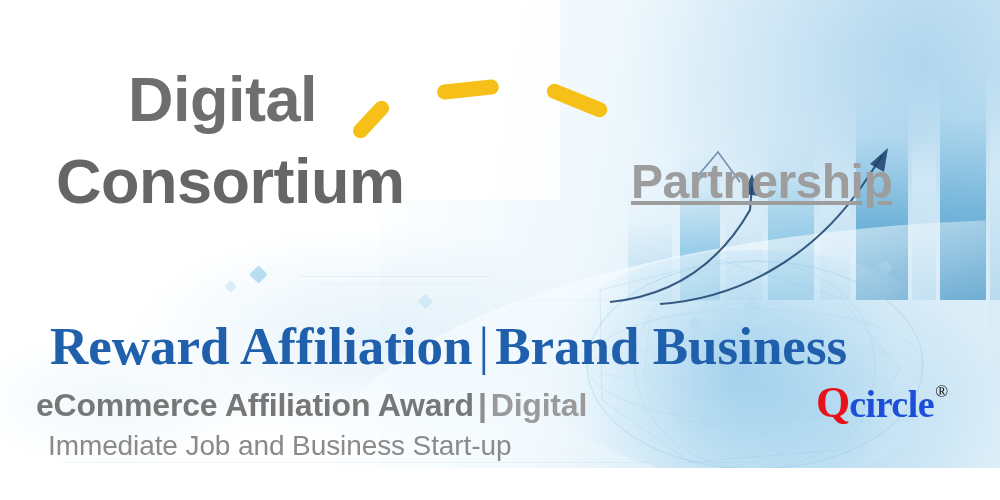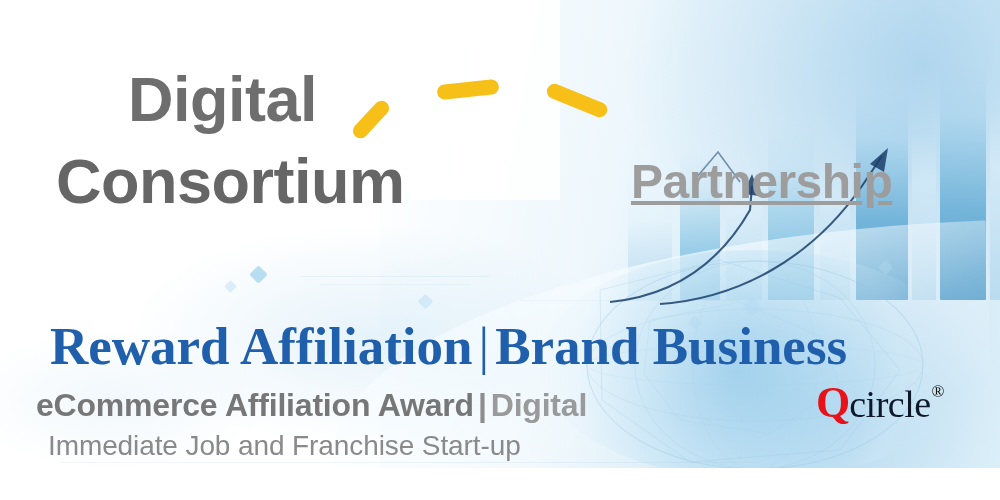--- a/index.html
+++ b/index.html
@@ -234,22 +234,22 @@
     line-height: 1;
   }
   #logo .logo-q {
     font-size: 44px;
     font-weight: bold;
     color: #E8131A;
     letter-spacing: -1px;
   }
   #logo .logo-circle {
     font-size: 38px;
-    font-weight: normal;
-    color: #0f172a;
+    font-weight: bold;
+    color: #1d4ed8;
     letter-spacing: -0.5px;
   }
   #logo .logo-reg {
     font-size: 17px;
     color: #15120F;
     vertical-align: super;
     position: relative;
     top: -14px;
     left: 1px;
   }
@@ -324,19 +324,19 @@
   <div class="wordmark" id="word-partnership">Partnership</div>
 
   <div id="headline">
     <span>Reward Affiliation</span><span class="divider">|</span><span>Brand Business</span>
   </div>
 
   <div id="subline">
     <span>eCommerce Affiliation Award</span><span class="sep">|</span><span class="reward">Digital</span>
   </div>
 
-  <div id="tagline">Immediate Job and Franchise Start-up</div>
+  <div id="tagline">Immediate Job and Business Start-up</div>
 
   <div id="logo">
     <span class="logo-q">Q</span><span class="logo-circle">circle</span><span class="logo-reg">®</span>
   </div>
 
 </div>
 
 </body></html>

